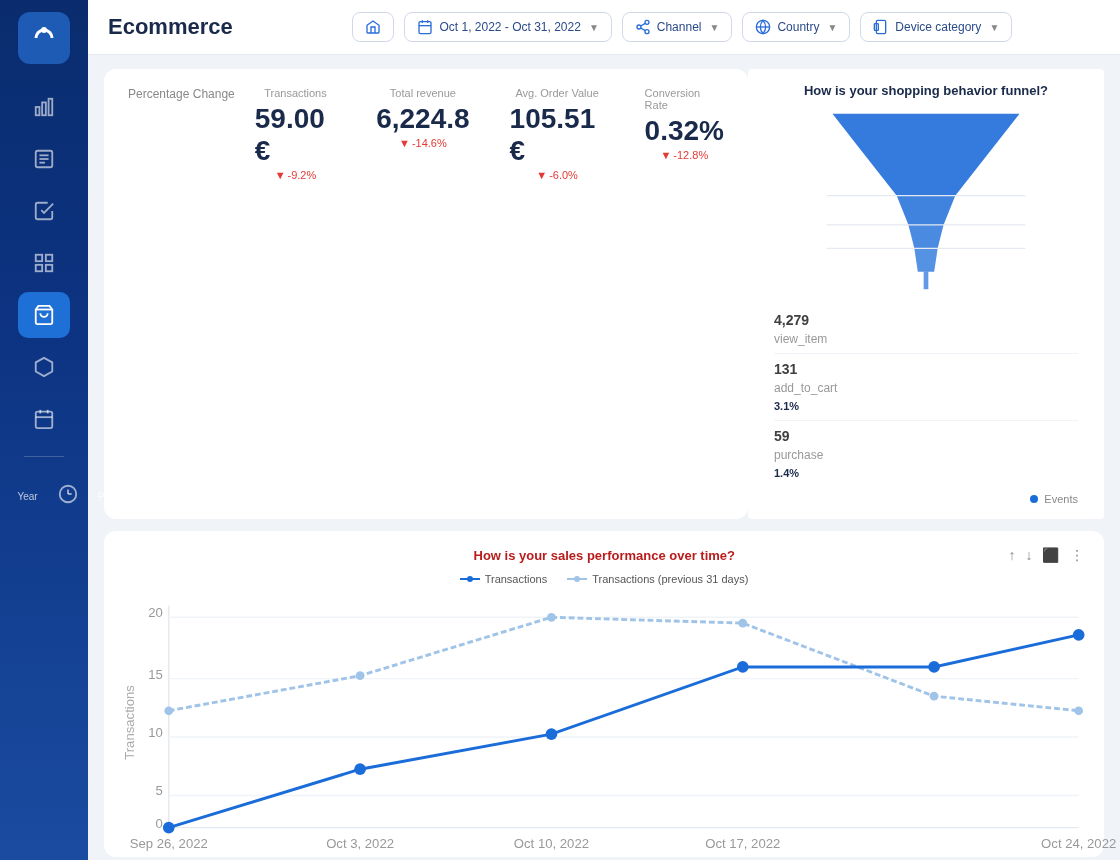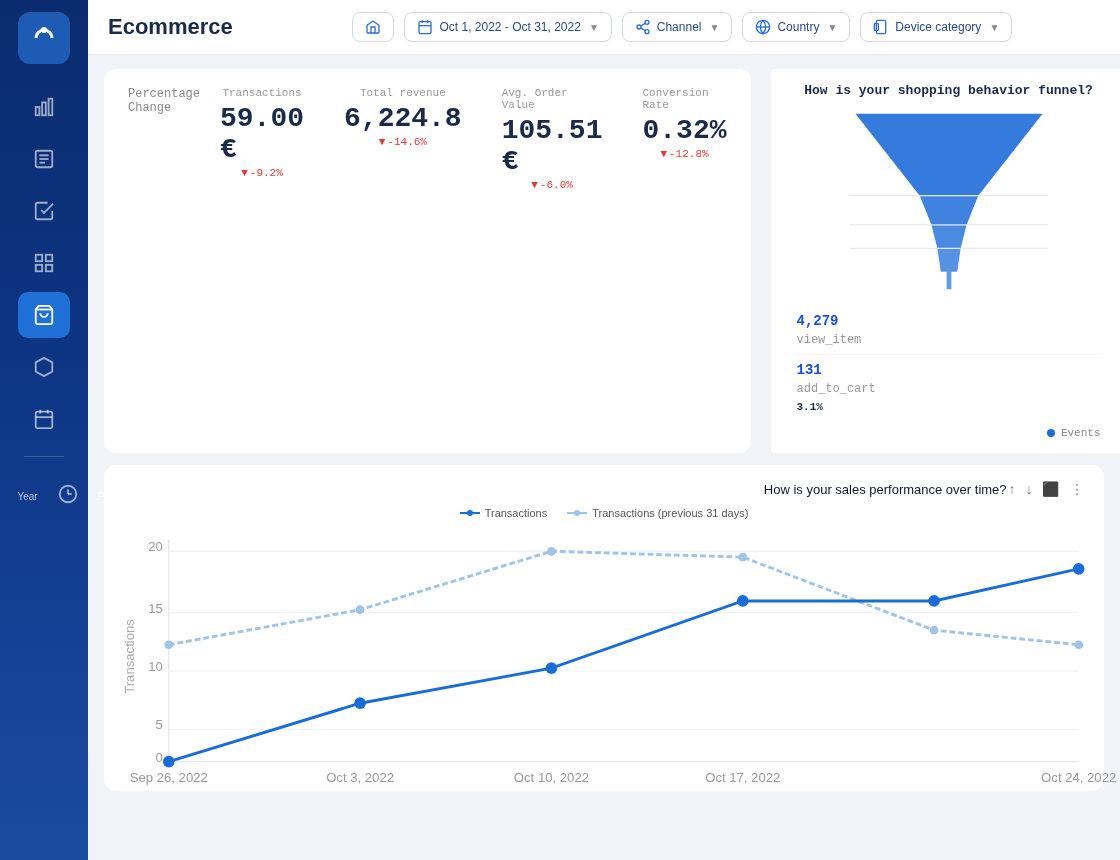--- a/index.html
+++ b/index.html
@@ -64,21 +64,21 @@
       background: white;
       white-space: nowrap;
     }
     .filter-btn svg { width: 16px; height: 16px; color: #2a6dd9; }
     .filter-btn .chevron { font-size: 10px; color: #888; margin-left: 2px; }
 
     
     .content { flex: 1; overflow-y: auto; padding: 14px 16px; display: flex; flex-direction: column; gap: 12px; }
 
     
-    .row1 { display: flex; gap: 20px; font-family: Liberation Mono, monospace; }
+    .row1 { display: flex; gap: 0; }
     .kpi-card {
       flex: 1;
       background: white;
       border-radius: 12px;
       padding: 18px 24px;
       display: flex;
       flex-direction: column;
     }
     .kpi-grid { display: flex; align-items: flex-start; gap: 0; flex: 1; }
     .kpi-label-col { display: flex; align-items: center; padding-right: 20px; }
@@ -93,36 +93,36 @@
       width: 356px;
       background: white;
       border-radius: 4px;
       padding: 14px 26px;
       flex-shrink: 0;
     }
     .funnel-title { font-size: 13px; font-weight: 600; color: #1a2a4a; text-align: center; margin-bottom: 10px; }
     .funnel-stages { margin-top: 6px; }
     .funnel-stage { padding: 6px 0; border-bottom: 1px solid #f0f4f8; }
     .funnel-stage:last-child { border-bottom: none; }
-    .funnel-stage-count { font-size: 14px; font-weight: 700; color: #1d4ed8; margin-top: 40px; }
+    .funnel-stage-count { font-size: 14px; font-weight: 700; color: #404040; margin-top: 40px; }
     .funnel-stage-name { font-size: 12px; color: #999; }
     .funnel-stage-pct { font-size: 11px; font-weight: 700; color: #1a2a4a; }
     .funnel-legend { display: flex; align-items: center; gap: 6px; font-size: 11px; color: #888; margin-top: 6px; justify-content: flex-end; text-align: right; }
     .legend-dot { width: 8px; height: 8px; border-radius: 50%; background: #1a6dd9; }
 
     
     .row2 { display: flex; gap: 12px; }
     .line-chart-card {
       flex: 1;
       background: white;
       border-radius: 12px;
       padding: 14px 18px;
     }
     .chart-header { display: flex; align-items: center; justify-content: space-between; margin-bottom: 8px; }
-    .chart-title { font-size: 13px; font-weight: 400; color: #0f172a; text-align: right; flex: 1; }
+    .chart-title { font-size: 13px; font-weight: 700; color: #b91c1c; text-align: center; flex: 1; }
     .chart-actions { display: flex; gap: 6px; }
     .chart-action-btn { background: none; border: none; cursor: pointer; color: #888; font-size: 14px; padding: 2px; }
     .chart-legend { display: flex; gap: 20px; justify-content: center; margin-bottom: 6px; }
     .legend-item { display: flex; align-items: center; gap: 5px; font-size: 11px; color: #555; }
 
     
     .content::-webkit-scrollbar { width: 4px; }
     .content::-webkit-scrollbar-thumb { background: #c0c8d8; border-radius: 4px; }
   </style>
 </head>
@@ -317,20 +317,25 @@
         <div class="funnel-stages">
           <div class="funnel-stage">
             <span class="funnel-stage-count">4,279</span><br>
             <span class="funnel-stage-name">view_item</span>
           </div>
           <div class="funnel-stage">
             <span class="funnel-stage-count">131</span><br>
             <span class="funnel-stage-name">add_to_cart</span>
             <br><span class="funnel-stage-pct">3.1%</span>
           </div>
+          <div class="funnel-stage">
+            <span class="funnel-stage-count">59</span><br>
+            <span class="funnel-stage-name">purchase</span>
+            <br><span class="funnel-stage-pct">1.4%</span>
+          </div>
         </div>
         <div class="funnel-legend">
           <span class="legend-dot"></span>
           <span>Events</span>
         </div>
       </div>
     </div>
 
     <div class="row2">
       <div class="line-chart-card">

